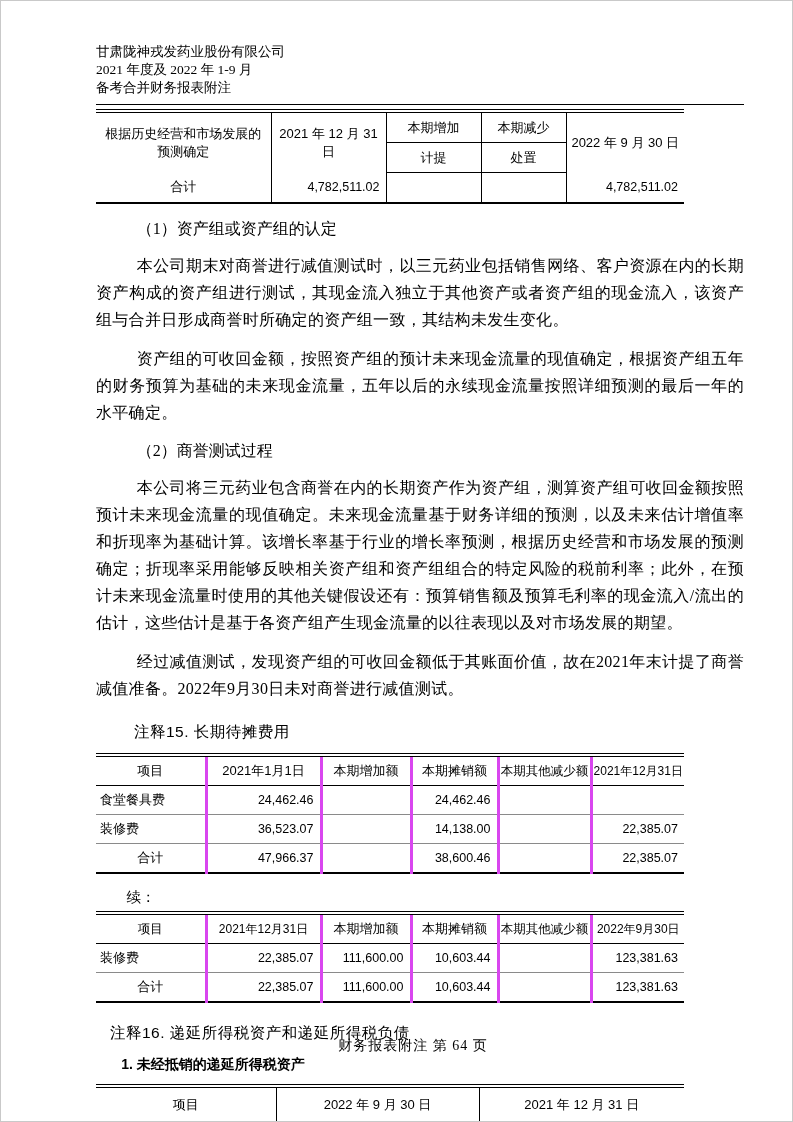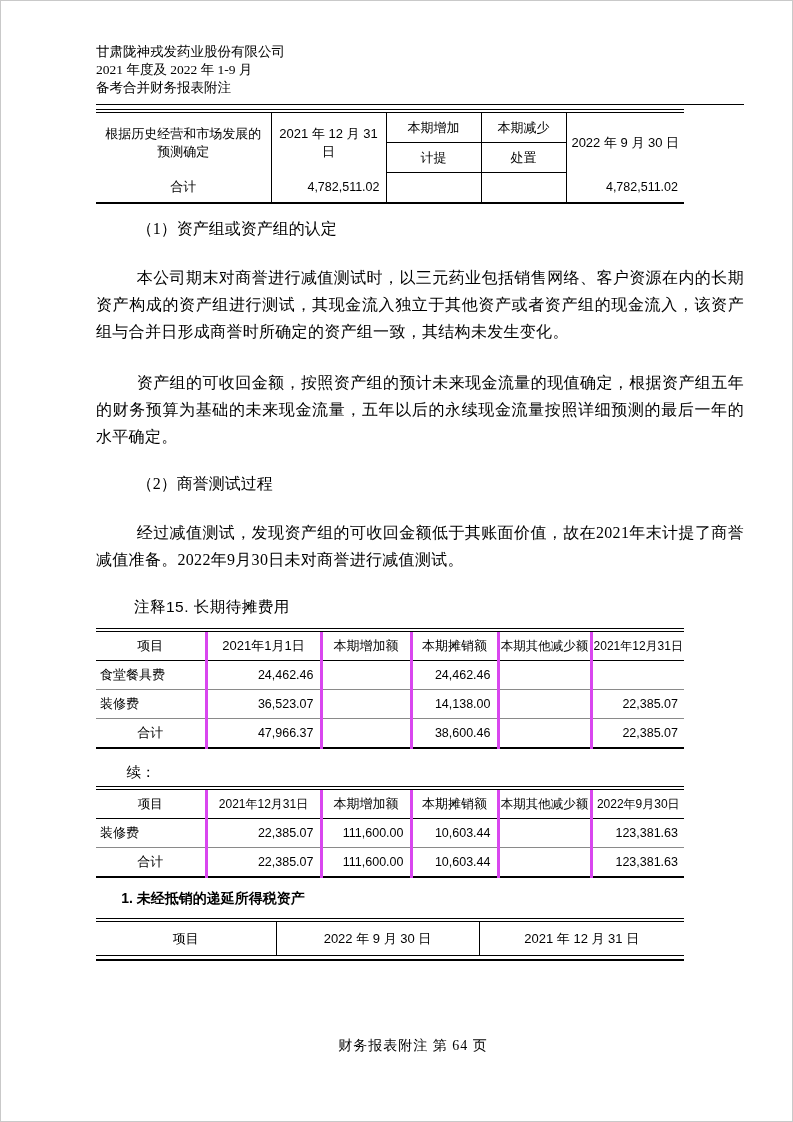--- a/index.html
+++ b/index.html
@@ -30,21 +30,21 @@
 
   
   .t1 { border-top: 4px double #000; border-bottom: 2.5px solid #000; margin-top: 4px; }
   .t1 td { border-left: 1px solid #000; border-right: 1px solid #000; height: 25px; }
   .t1 tr.hdr1 td.split { border-bottom: 1px solid #000; }
   .t1 tr.hdr2 td { border-bottom: 1px solid #000; }
   .t1 td:first-child { border-left: none; }
   .t1 td:last-child { border-right: none; }
 
   
-  .para { font-size: 16px; line-height: 27px; text-align: justify; text-indent: 2.55em; margin: 24px 0; letter-spacing: 0.3px; }
+  .para { font-size: 16px; line-height: 27px; text-align: justify; text-indent: 2.55em; margin: 12px 0; letter-spacing: 0.3px; }
   .subhead { font-size: 16px; margin: 15px 0 11px 0; text-indent: 2.55em; }
   .notehead { font-size: 15.5px; font-weight: normal; margin: 20px 0 10px 0; text-indent: 2.45em; font-family: "Liberation Sans", sans-serif; letter-spacing: 0.5px; }
   .notehead16 { text-indent: 0.9em; }
   .notesub { font-size: 14px; font-weight: bold; margin: 12px 0 10px 0; text-indent: 1.8em; font-family: "Liberation Sans", sans-serif; }
   .cont { font-size: 14.5px; margin: 14px 0 4px 0; text-indent: 2.1em; }
 
   
   .t2 { border-top: 4px double #000; border-bottom: 2.5px solid #000; }
   .t2 td { border-left: 1px solid #000; border-right: 3px solid #d946ef; height: 24px; }
   .t2 td:first-child { border-left: none; }
@@ -104,20 +104,21 @@
       <td class="num"></td>
       <td class="num">4,782,511.02</td>
     </tr>
   </tbody>
     </table>
 
   <p class="subhead">（1）资产组或资产组的认定</p>
   <p class="para">本公司期末对商誉进行减值测试时，以三元药业包括销售网络、客户资源在内的长期资产构成的资产组进行测试，其现金流入独立于其他资产或者资产组的现金流入，该资产组与合并日形成商誉时所确定的资产组一致，其结构未发生变化。</p>
   <p class="para">资产组的可收回金额，按照资产组的预计未来现金流量的现值确定，根据资产组五年的财务预算为基础的未来现金流量，五年以后的永续现金流量按照详细预测的最后一年的水平确定。</p>
   <p class="subhead">（2）商誉测试过程</p>
+  <p class="para">本公司将三元药业包含商誉在内的长期资产作为资产组，测算资产组可收回金额按照预计未来现金流量的现值确定。未来现金流量基于财务详细的预测，以及未来估计增值率和折现率为基础计算。该增长率基于行业的增长率预测，根据历史经营和市场发展的预测确定；折现率采用能够反映相关资产组和资产组组合的特定风险的税前利率；此外，在预计未来现金流量时使用的其他关键假设还有：预算销售额及预算毛利率的现金流入/流出的估计，这些估计是基于各资产组产生现金流量的以往表现以及对市场发展的期望。</p>
   <p class="para">经过减值测试，发现资产组的可收回金额低于其账面价值，故在2021年末计提了商誉减值准备。2022年9月30日未对商誉进行减值测试。</p>
 
   <p class="notehead">注释15. 长期待摊费用</p>
 
   <table class="t2">
     <colgroup>
       <col style="width:110px">
         <col style="width:115px">
         <col style="width:90px">
         <col style="width:87px">
@@ -192,20 +193,21 @@
       <td class="c">合计</td>
       <td class="num">22,385.07</td>
       <td class="num">111,600.00</td>
       <td class="num">10,603.44</td>
       <td class="num"></td>
       <td class="num">123,381.63</td>
     </tr>
   </tbody>
     </table>
 
+  <p class="notehead notehead16">注释16. 递延所得税资产和递延所得税负债</p>
   <p class="notesub">1. 未经抵销的递延所得税资产</p>
 
   <div class="t4wrap">
     <table class="t4">
       <colgroup>
         <col style="width:180px">
           <col style="width:203px">
           <col style="width:205px">
       </colgroup>
       <tbody>

